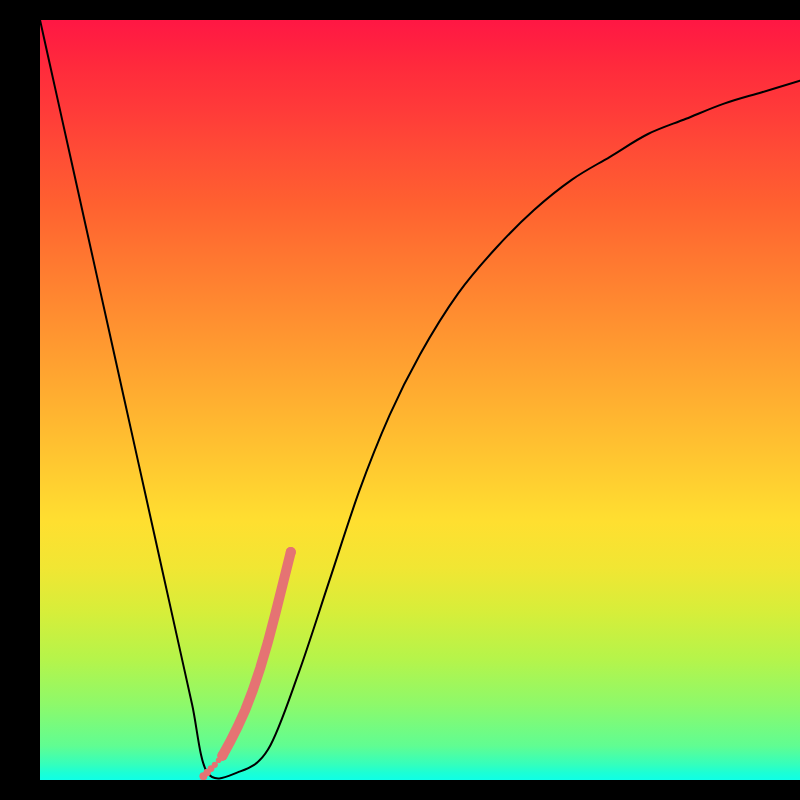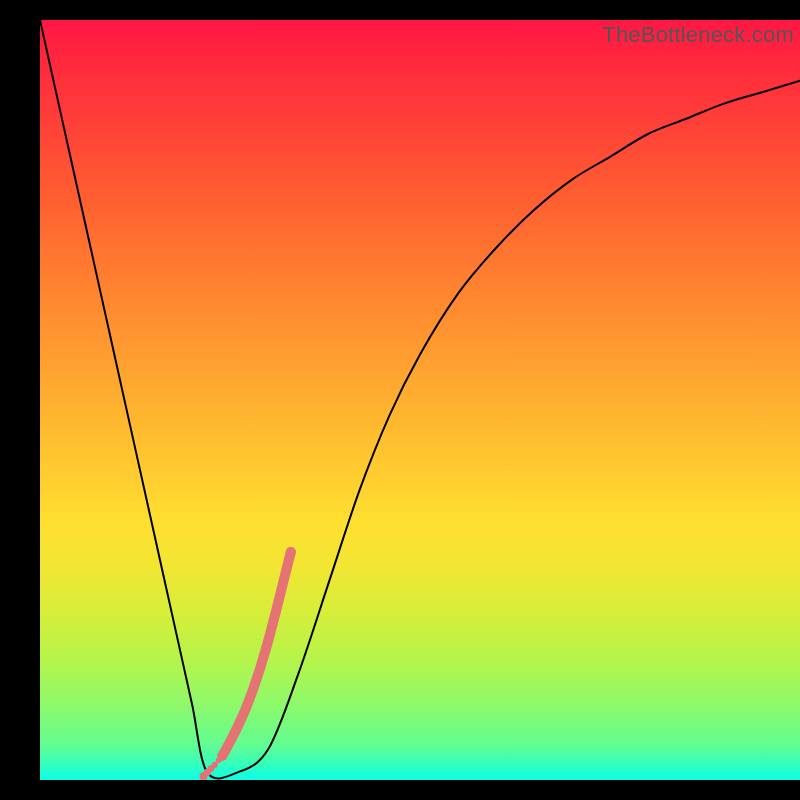--- a/index.html
+++ b/index.html
@@ -82,21 +82,20 @@
   svg .dot {
     fill: #e57373;
   }
 </style>
 </head>
 <body>
 
 <div class="frame">
   <div class="plot-area">
     <div class="bg-gradient"></div>
-    <div class="watermark">TheBottleneck.com</div>
     <svg class="curve" viewBox="0 0 760 760" preserveAspectRatio="none">
       <path id="curve-path" class="main-curve" d="M 0.0 0.0 C 2.5 11.4, 10.1 45.6, 15.2 68.4 C 20.3 91.2, 25.3 114.0, 30.4 136.8 C 35.5 159.6, 40.5 182.4, 45.6 205.2 C 50.7 228.0, 55.7 250.8, 60.8 273.6 C 65.9 296.4, 70.9 319.2, 76.0 342.0 C 81.1 364.8, 86.1 387.6, 91.2 410.4 C 96.3 433.2, 101.3 456.0, 106.4 478.8 C 111.5 501.6, 116.5 524.4, 121.6 547.2 C 126.7 570.0, 131.7 592.8, 136.8 615.6 C 141.9 638.4, 146.9 661.2, 152.0 684.0 C 157.1 706.8, 159.6 741.0, 167.2 752.4 C 174.8 763.8, 187.5 756.2, 197.6 752.4 C 207.7 748.6, 217.9 746.1, 228.0 729.6 C 238.1 713.1, 248.3 681.5, 258.4 653.6 C 268.5 625.7, 278.7 592.8, 288.8 562.4 C 298.9 532.0, 309.1 499.1, 319.2 471.2 C 329.3 443.3, 339.5 418.0, 349.6 395.2 C 359.7 372.4, 368.6 354.7, 380.0 334.4 C 391.4 314.1, 405.3 291.3, 418.0 273.6 C 430.7 255.9, 443.3 241.9, 456.0 228.0 C 468.7 214.1, 481.3 201.4, 494.0 190.0 C 506.7 178.6, 519.3 168.5, 532.0 159.6 C 544.7 150.7, 557.3 144.4, 570.0 136.8 C 582.7 129.2, 595.3 120.3, 608.0 114.0 C 620.7 107.7, 633.3 103.9, 646.0 98.8 C 658.7 93.7, 671.3 88.0, 684.0 83.6 C 696.7 79.2, 709.3 76.0, 722.0 72.2 C 734.7 68.4, 753.7 62.7, 760.0 60.8"></path>
       <g id="marker-group">
           <path class="dot-streak" d="M 182.4 735.7 L 190.0 722.0 L 197.6 706.8 L 205.2 690.1 L 212.8 670.3 L 220.4 647.5 L 228.0 621.7 L 235.6 592.8 L 243.2 562.4 L 250.8 532.0"></path>
           <circle class="dot" cx="163.4" cy="756.2" r="4.0"></circle>
           <circle class="dot" cx="167.2" cy="752.4" r="3.7"></circle>
           <circle class="dot" cx="171.0" cy="748.6" r="3.4"></circle>
           <circle class="dot" cx="174.8" cy="744.8" r="3.1"></circle>
           <circle class="dot" cx="178.6" cy="740.2" r="2.8"></circle>
           <circle class="dot" cx="182.4" cy="735.7" r="2.5"></circle>

